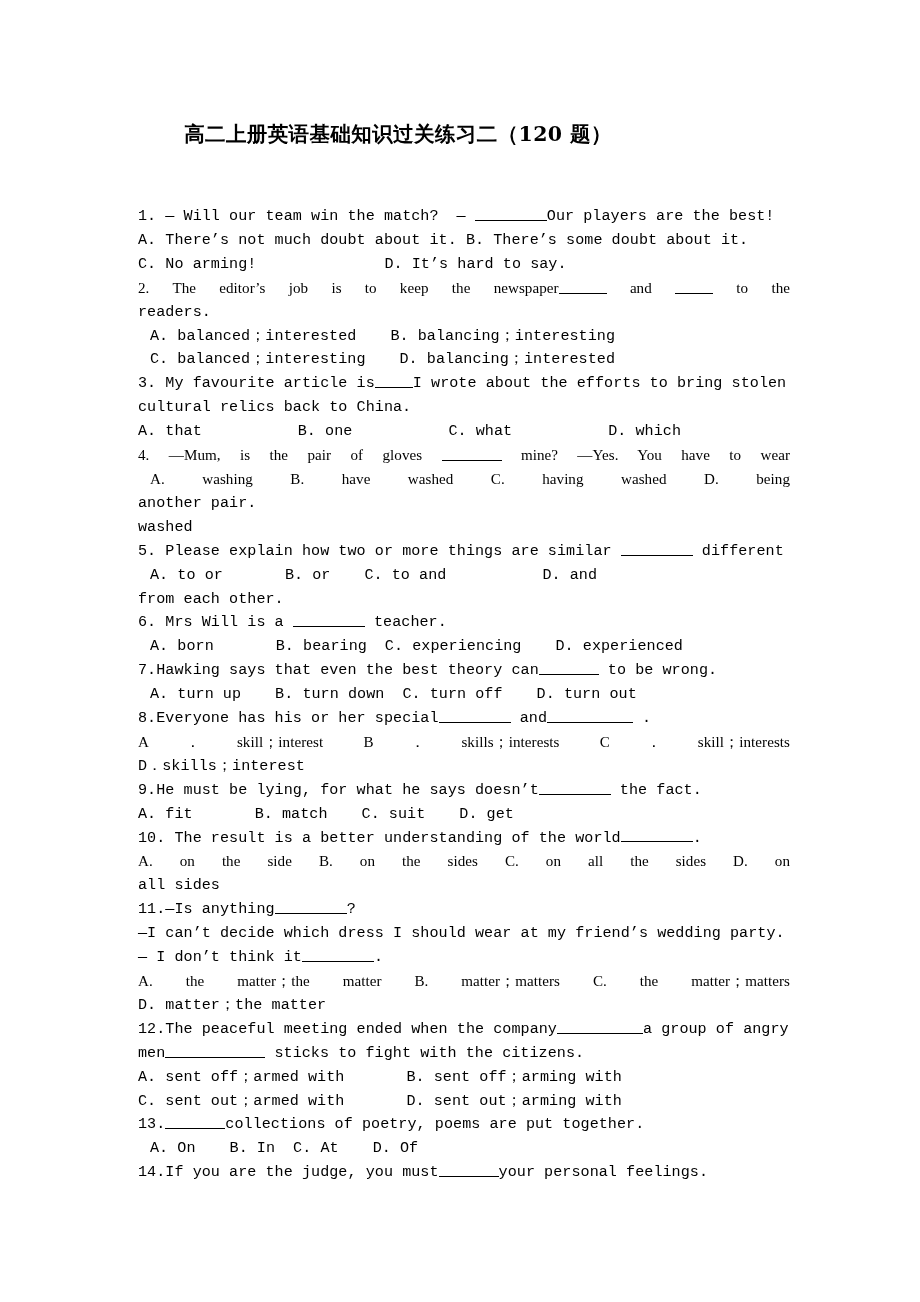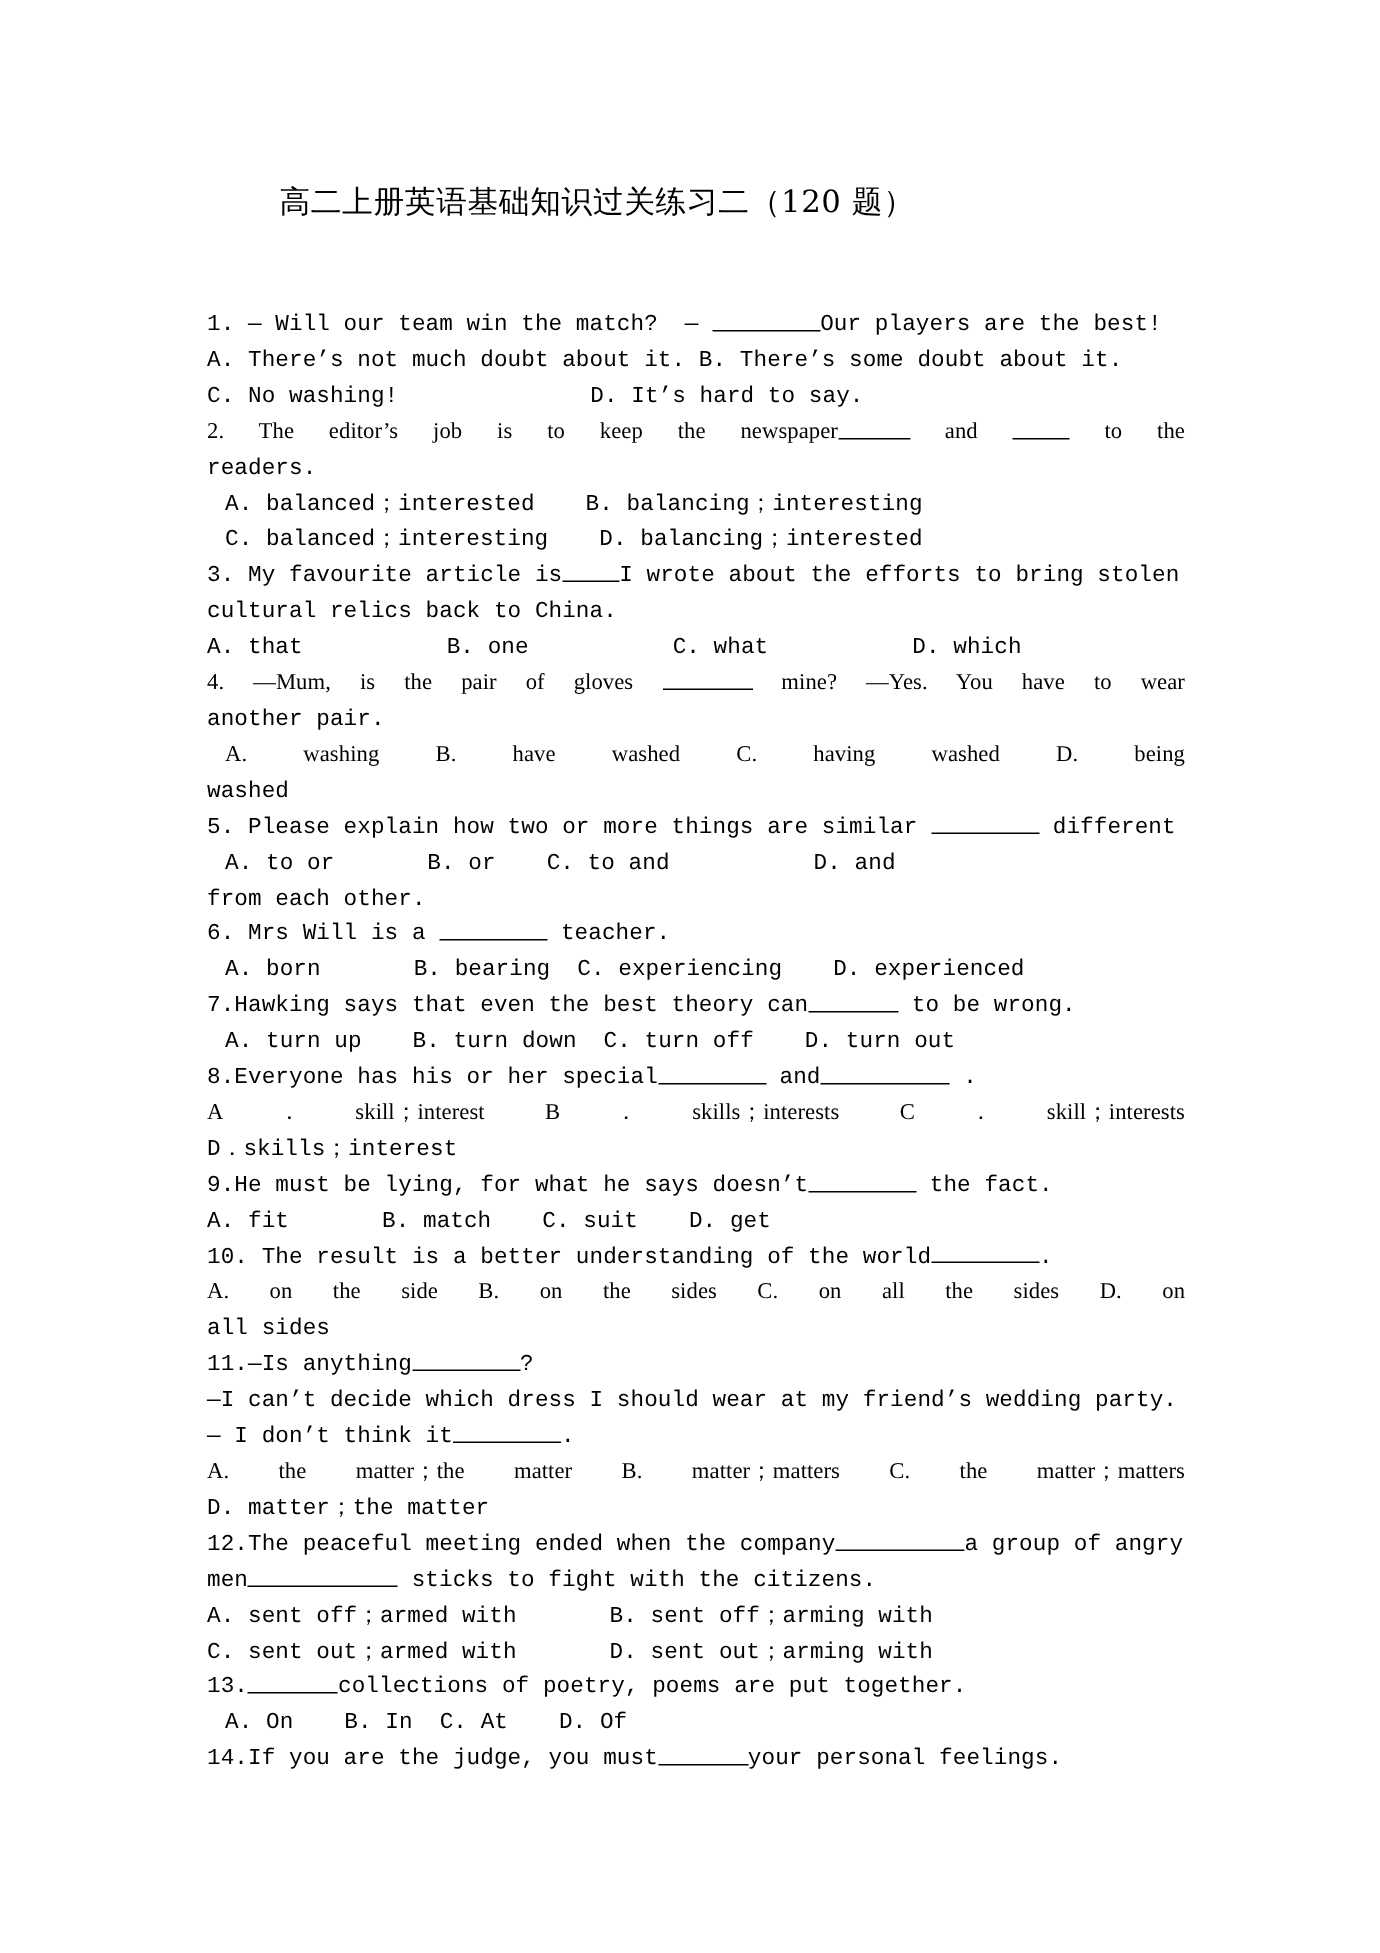--- a/index.html
+++ b/index.html
@@ -26,21 +26,21 @@
     background: #ffffff;
   }
 
   .doc-title {
     position: absolute;
     left: 0;
     top: 120px;
     width: 796px;
     text-align: center;
     font-family: "DejaVu Serif", "Liberation Serif", serif;
-    font-weight: normal;
+    font-weight: bold;
     font-size: 20.5px;
     letter-spacing: 0.4px;
     line-height: 28px;
     white-space: nowrap;
   }
 
   .body-block {
     position: absolute;
     left: 138px;
     top: 185px;
@@ -90,34 +90,34 @@
 <body>
 
 <div class="page">
 
   <div class="doc-title">高二上册英语基础知识过关练习二（120 题）</div>
 
   <div class="body-block">
 
     <p class="q j-left"><span>1.</span> <span>— Will our team win the match?</span><span class="gap-sm"></span><span>—</span> <span class="blank b-lg"></span><span>Our players are the best!</span></p>
     <p class="q j-left"><span>A. There’s not much doubt about it.</span> <span>B. There’s some doubt about it.</span></p>
-    <p class="q j-left"><span>C. No washing!</span><span class="gap-xxl"></span><span>D. It’s hard to say.</span></p>
+    <p class="q j-left"><span>C. No arming!</span><span class="gap-xxl"></span><span>D. It’s hard to say.</span></p>
 
     <p class="q j-all"><span>2.</span> <span>The editor’s job is to keep the newspaper</span><span class="blank b-sm"></span> <span>and</span> <span class="blank b-xs"></span> <span>to the</span></p>
     <p class="q j-left">readers.</p>
     <p class="q j-left"><span class="ind"></span><span>A. balanced；interested</span><span class="gap-md"></span><span>B. balancing；interesting</span></p>
     <p class="q j-left"><span class="ind"></span><span>C. balanced；interesting</span><span class="gap-md"></span><span>D. balancing；interested</span></p>
 
     <p class="q j-left"><span>3.</span> <span>My favourite article is</span><span class="blank b-xs"></span><span>I wrote about the efforts to bring stolen</span></p>
     <p class="q j-left">cultural relics back to China.</p>
     <p class="q j-left"> <span>A. that</span><span class="gap-xl"></span><span>B. one</span><span class="gap-xl"></span><span>C. what</span><span class="gap-xl"></span><span>D. which</span></p>
 
     <p class="q j-all"><span>4.</span> <span>—Mum, is the pair of gloves</span> <span class="blank b-md"></span> <span>mine?  —Yes. You have to wear</span></p>
+    <p class="q j-all"><span class="ind"></span><span>A. washing</span> <span>B. have washed</span> <span>C. having washed</span> <span>D. being</span></p>
     <p class="q j-left">another pair.</p>
-    <p class="q j-all"><span class="ind"></span><span>A. washing</span> <span>B. have washed</span> <span>C. having washed</span> <span>D. being</span></p>
     <p class="q j-left">washed</p>
 
     <p class="q j-left"><span>5.</span> <span>Please explain how two or more things are similar</span> <span class="blank b-lg"></span> <span>different</span></p>
     <p class="q j-left"><span class="ind"></span><span>A. to or</span><span class="gap-lg"></span><span>B. or</span><span class="gap-md"></span><span>C. to and</span><span class="gap-xl"></span><span>D. and</span></p>
     <p class="q j-left">from each other.</p>
 
     <p class="q j-left"><span>6.</span> <span>Mrs Will is a</span> <span class="blank b-lg"></span> <span>teacher.</span></p>
     <p class="q j-left"><span class="ind"></span><span>A. born</span><span class="gap-lg"></span><span>B. bearing</span><span class="gap-sm"></span><span>C. experiencing</span><span class="gap-md"></span><span>D. experienced</span></p>
 
     <p class="q j-left"><span>7.</span><span>Hawking says that even the best theory can</span><span class="blank b-md"></span> <span>to be wrong.</span></p>

